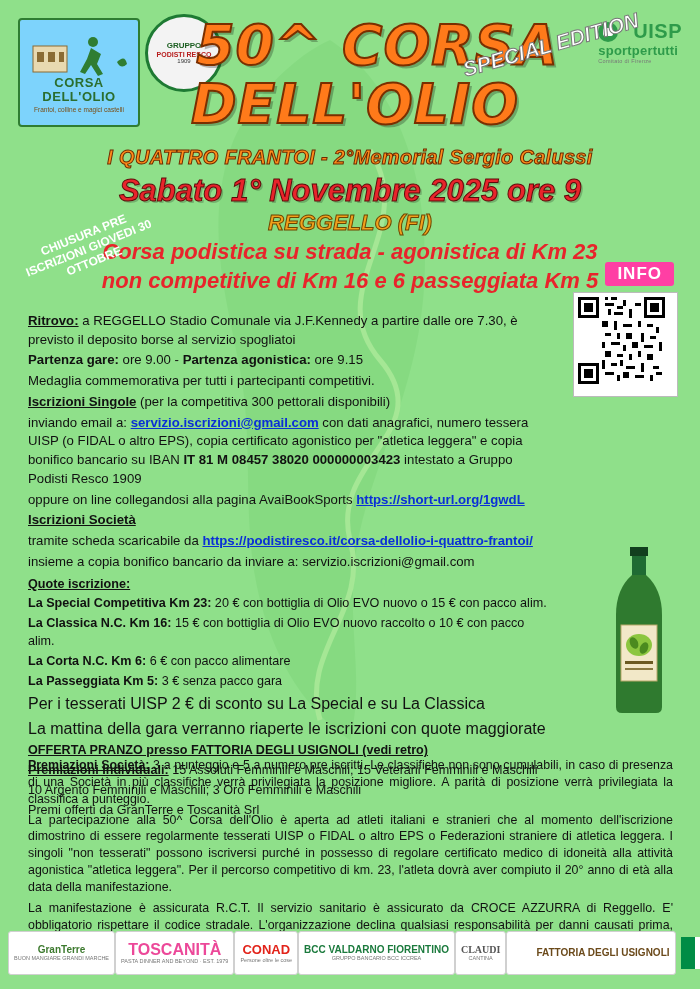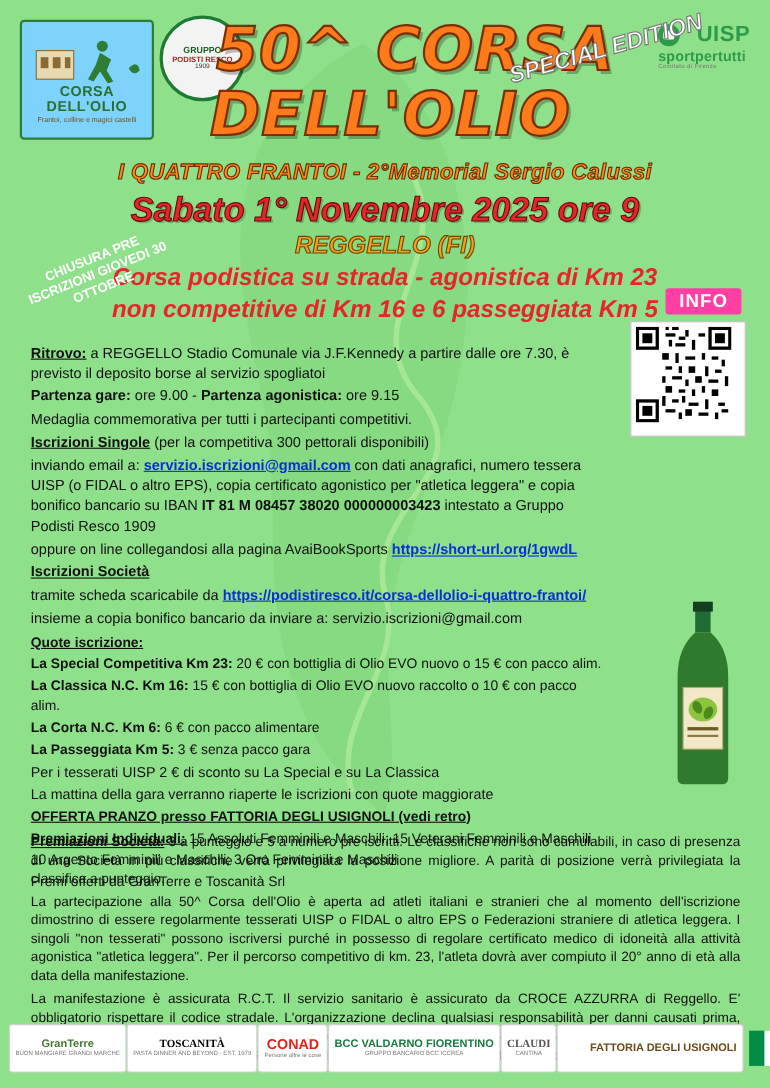--- a/index.html
+++ b/index.html
@@ -101,21 +101,21 @@
     position:absolute; left:28px; top:312px; width:520px;
     font-size:13.2px; color:#111; line-height:1.42;
   }
   .body-text p { margin:0 0 2px 0; }
   .b { font-weight:bold; }
   .u { text-decoration:underline; }
   .lnk { color:#0a2fd6; text-decoration:underline; font-weight:bold; }
 
   .quote-block { margin-top:4px; font-size:12.6px; }
   .quote-block .q { font-weight:bold; text-decoration:underline; }
-  .small-note { font-size:13px; }
+  .small-note { font-size:16px; }
   .wide { width:645px; }
 
   .para-just { text-align:justify; font-size:12.4px; line-height:1.36; }
 
   .bottle {
     position:absolute; right:22px; top:545px; width:78px; height:170px;
   }
 
   
   .sponsors {
@@ -124,21 +124,21 @@
     padding:0 8px; box-sizing:border-box;
   }
   .sp {
     background:#ffffff; border:1px solid #d0d0d0; border-radius:3px;
     height:44px; display:flex; flex-direction:column; align-items:center; justify-content:center;
     padding:2px 5px; box-sizing:border-box;
   }
   .sp .n { font-size:10px; font-weight:bold; color:#333; line-height:1.05; white-space:nowrap;}
   .sp .s { font-size:5.5px; color:#777; white-space:nowrap; }
   .sp.granterre .n{ color:#3d7a2f; }
-  .sp.toscanita .n{ color:#000000; font-family:Liberation Serif, serif; font-size:10px;}
+  .sp.toscanita .n{ color:#ec4899; font-family:Liberation Sans, sans-serif; font-size:16px;}
   .sp.conad .n{ color:#e2231a; font-size:13px;}
   .sp.bcc .n{ color:#1b7a3d; }
   .sp.claudi .n{ color:#555; font-family:"Liberation Serif", serif;text-align:right;}
   .sp.fattoria .n{ color:#6b4a1b;margin-left:24px; }
   .sp.flag { background:transparent; border:none; }
   .flag-wrap { display:flex; height:32px; width:44px; }
   .flag-wrap div{ flex:1; }
 </style>
 </head>
 <body>

